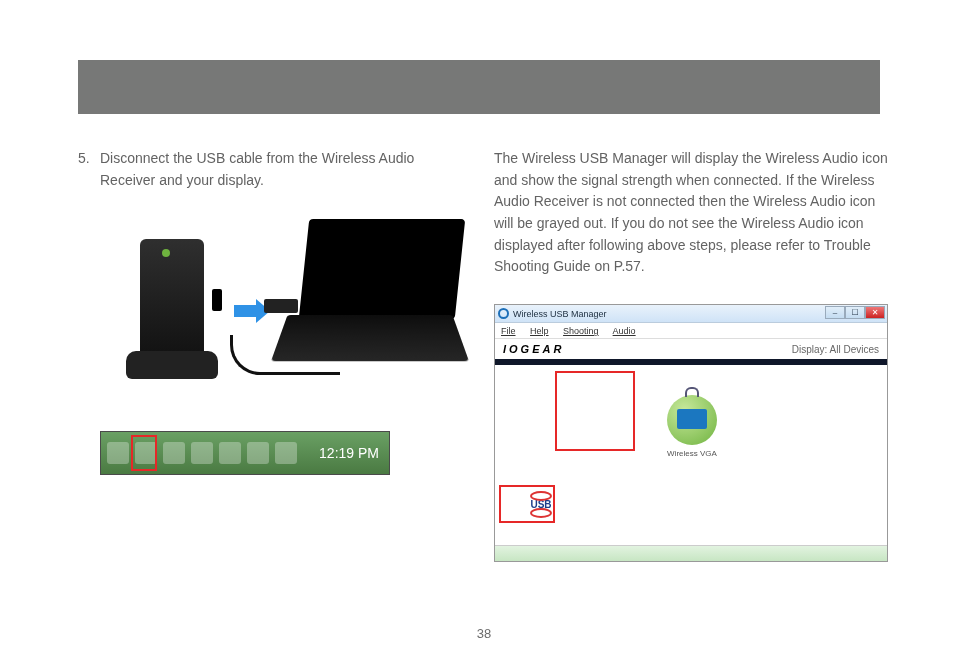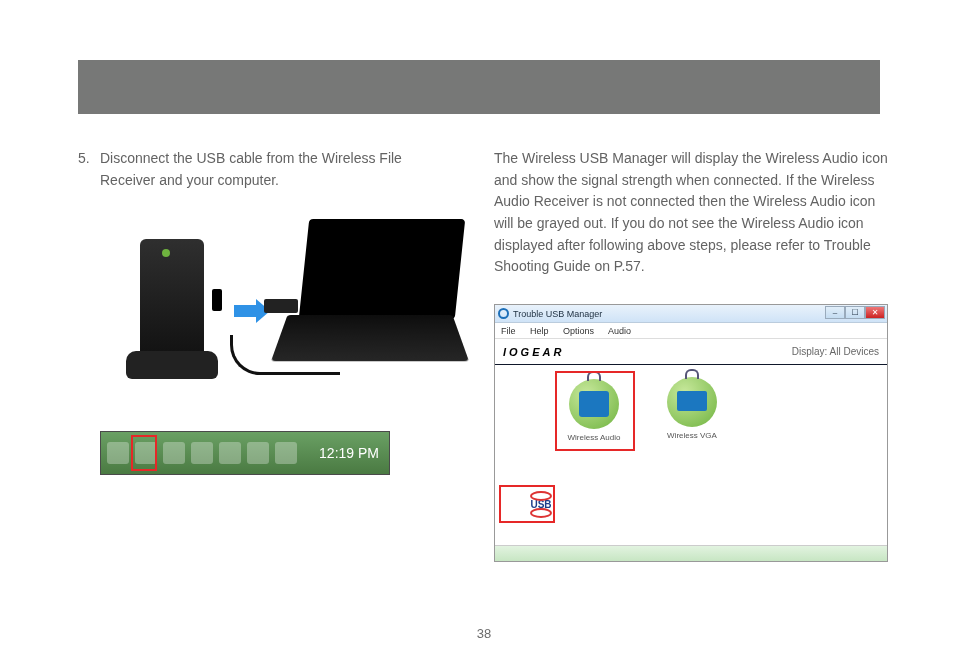--- a/index.html
+++ b/index.html
@@ -39,50 +39,50 @@
   .clock { margin-left:auto; margin-right:10px; color:#fff; font-size:14px; }
 
   
   .fig3 { width:394px; height:258px; border:1px solid #999; position:relative; background:#fff; }
   .win-title { height:18px; background:linear-gradient(#e9f2fb,#cfe3f7); border-bottom:1px solid #bcd; display:flex; align-items:center; font-size:9px; color:#234; padding-left:18px; position:relative; }
   .win-ic { position:absolute; left:3px; top:3px; width:11px; height:11px; border:2px solid #1d6fb8; border-radius:50%; }
   .win-btns { position:absolute; right:2px; top:1px; display:flex; }
   .win-btn { width:20px; height:13px; background:linear-gradient(#e1eef9,#c4dcf1); border:1px solid #9ab; font-size:8px; line-height:11px; text-align:center; color:#234; }
   .win-close { background:linear-gradient(#e77,#c22); color:#fff; }
   .menu { height:16px; border-bottom:1px solid #ddd; font-size:9px; padding-left:6px; line-height:16px; color:#333; }
-  .menu span { margin-right:12px; }
-  .brand-bar { height:26px; display:flex; align-items:center; padding:0 8px; border-bottom:1px solid #0f172a; }
+  .menu span { margin-right:12px;text-decoration:underline; }
+  .brand-bar { height:26px; display:flex; align-items:center; padding:0 8px; border-bottom:6px solid #0f172a; }
   .brand { font-size:11px; font-weight:bold; font-style:italic; color:#000; letter-spacing:3px; }
   .disp { margin-left:auto; font-size:10px; color:#666; }
   .canvas { position:relative; height:178px; background:#fff; }
   .dev-ic { position:absolute; width:62px; text-align:center; }
   .dev-circ { width:50px; height:50px; border-radius:50%; background:radial-gradient(circle at 35% 30%,#c7e89b,#6fb33f); margin:0 auto; position:relative; }
   .ant { position:absolute; left:18px; top:-8px; width:14px; height:10px; border:2px solid #557; border-bottom:none; border-radius:6px 6px 0 0; }
   .spk { position:absolute; left:10px; top:12px; width:30px; height:26px; background:#1b77c0; border-radius:3px; }
   .scr { position:absolute; left:10px; top:14px; width:30px; height:20px; background:#1b77c0; border-radius:2px; }
   .dev-lbl { font-size:8px; color:#555; margin-top:4px; }
   .hl-box { position:absolute; border:2px solid #e62828; }
   .wa  { left:68px;  top:14px; } .wa-hl { left:60px;  top:6px;  width:80px; height:80px; }
-  .wv  { left:166px; top:12px; }
+  .wv  { left:166px; top:30px; }
   .usb-card { position:absolute; left:4px; top:120px; width:56px; height:38px; border:2px solid #e62828; background:#fff; display:flex; align-items:center; justify-content:center;padding-left:28px; }
   .usb-t { font-size:10px; font-weight:bold; color:#1b3d8a; position:relative; }
   .usb-t:before, .usb-t:after { content:""; position:absolute; width:18px; height:6px; border:2px solid #d33; border-radius:50%; left:0; }
   .usb-t:before { top:-8px; } .usb-t:after { bottom:-8px; }
   .status { position:absolute; left:0; bottom:0; right:0; height:16px; background:linear-gradient(#e2f3e0,#c7e6c3); border-top:1px solid #ccc; }
 </style>
 </head>
 <body>
 
 <div class="header-bar"></div>
 
 <div class="content">
   <div class="col">
     <div class="step">
       <div class="step-num">5.</div>
-      <div class="step-text">Disconnect the USB cable from the Wireless File Receiver and your computer.</div>
+      <div class="step-text">Disconnect the USB cable from the Wireless Audio Receiver and your display.</div>
     </div>
 
     <div class="fig1">
       <div class="device">
         <div class="dev-body">
             <div class="led"></div>
           </div>
         <div class="port"></div>
         <div class="dev-base"></div>
       </div>
@@ -110,45 +110,38 @@
       <div class="clock">12:19 PM</div>
     </div>
   </div>
 
   <div class="col">
     <div class="para-r">The Wireless USB Manager will display the Wireless Audio icon and show the signal strength when connected.  If the Wireless Audio Receiver is not connected then the Wireless Audio icon will be grayed out.  If you do not see the Wireless Audio icon displayed after following above steps, please refer to Trouble Shooting Guide on P.57.</div>
 
     <div class="fig3">
       <div class="win-title">
         <div class="win-ic"></div>
-        <span>Trouble USB Manager</span>
+        <span>Wireless USB Manager</span>
         <div class="win-btns">
           <div class="win-btn">–</div>
           <div class="win-btn">☐</div>
           <div class="win-btn win-close">✕</div>
         </div>
       </div>
       <div class="menu">
         <span>File</span>
         <span>Help</span>
-        <span>Options</span>
+        <span>Shooting</span>
         <span>Audio</span>
       </div>
       <div class="brand-bar">
         <span class="brand">IOGEAR</span>
         <span class="disp">Display: All Devices</span>
       </div>
       <div class="canvas">
-        <div class="dev-ic wa">
-          <div class="dev-circ">
-              <div class="ant"></div>
-              <div class="spk"></div>
-            </div>
-          <div class="dev-lbl">Wireless Audio</div>
-        </div>
         <div class="hl-box wa-hl"></div>
         <div class="dev-ic wv">
           <div class="dev-circ">
               <div class="ant"></div>
               <div class="scr"></div>
             </div>
           <div class="dev-lbl">Wireless VGA</div>
         </div>
         <div class="usb-card">
           <span class="usb-t">USB</span>

